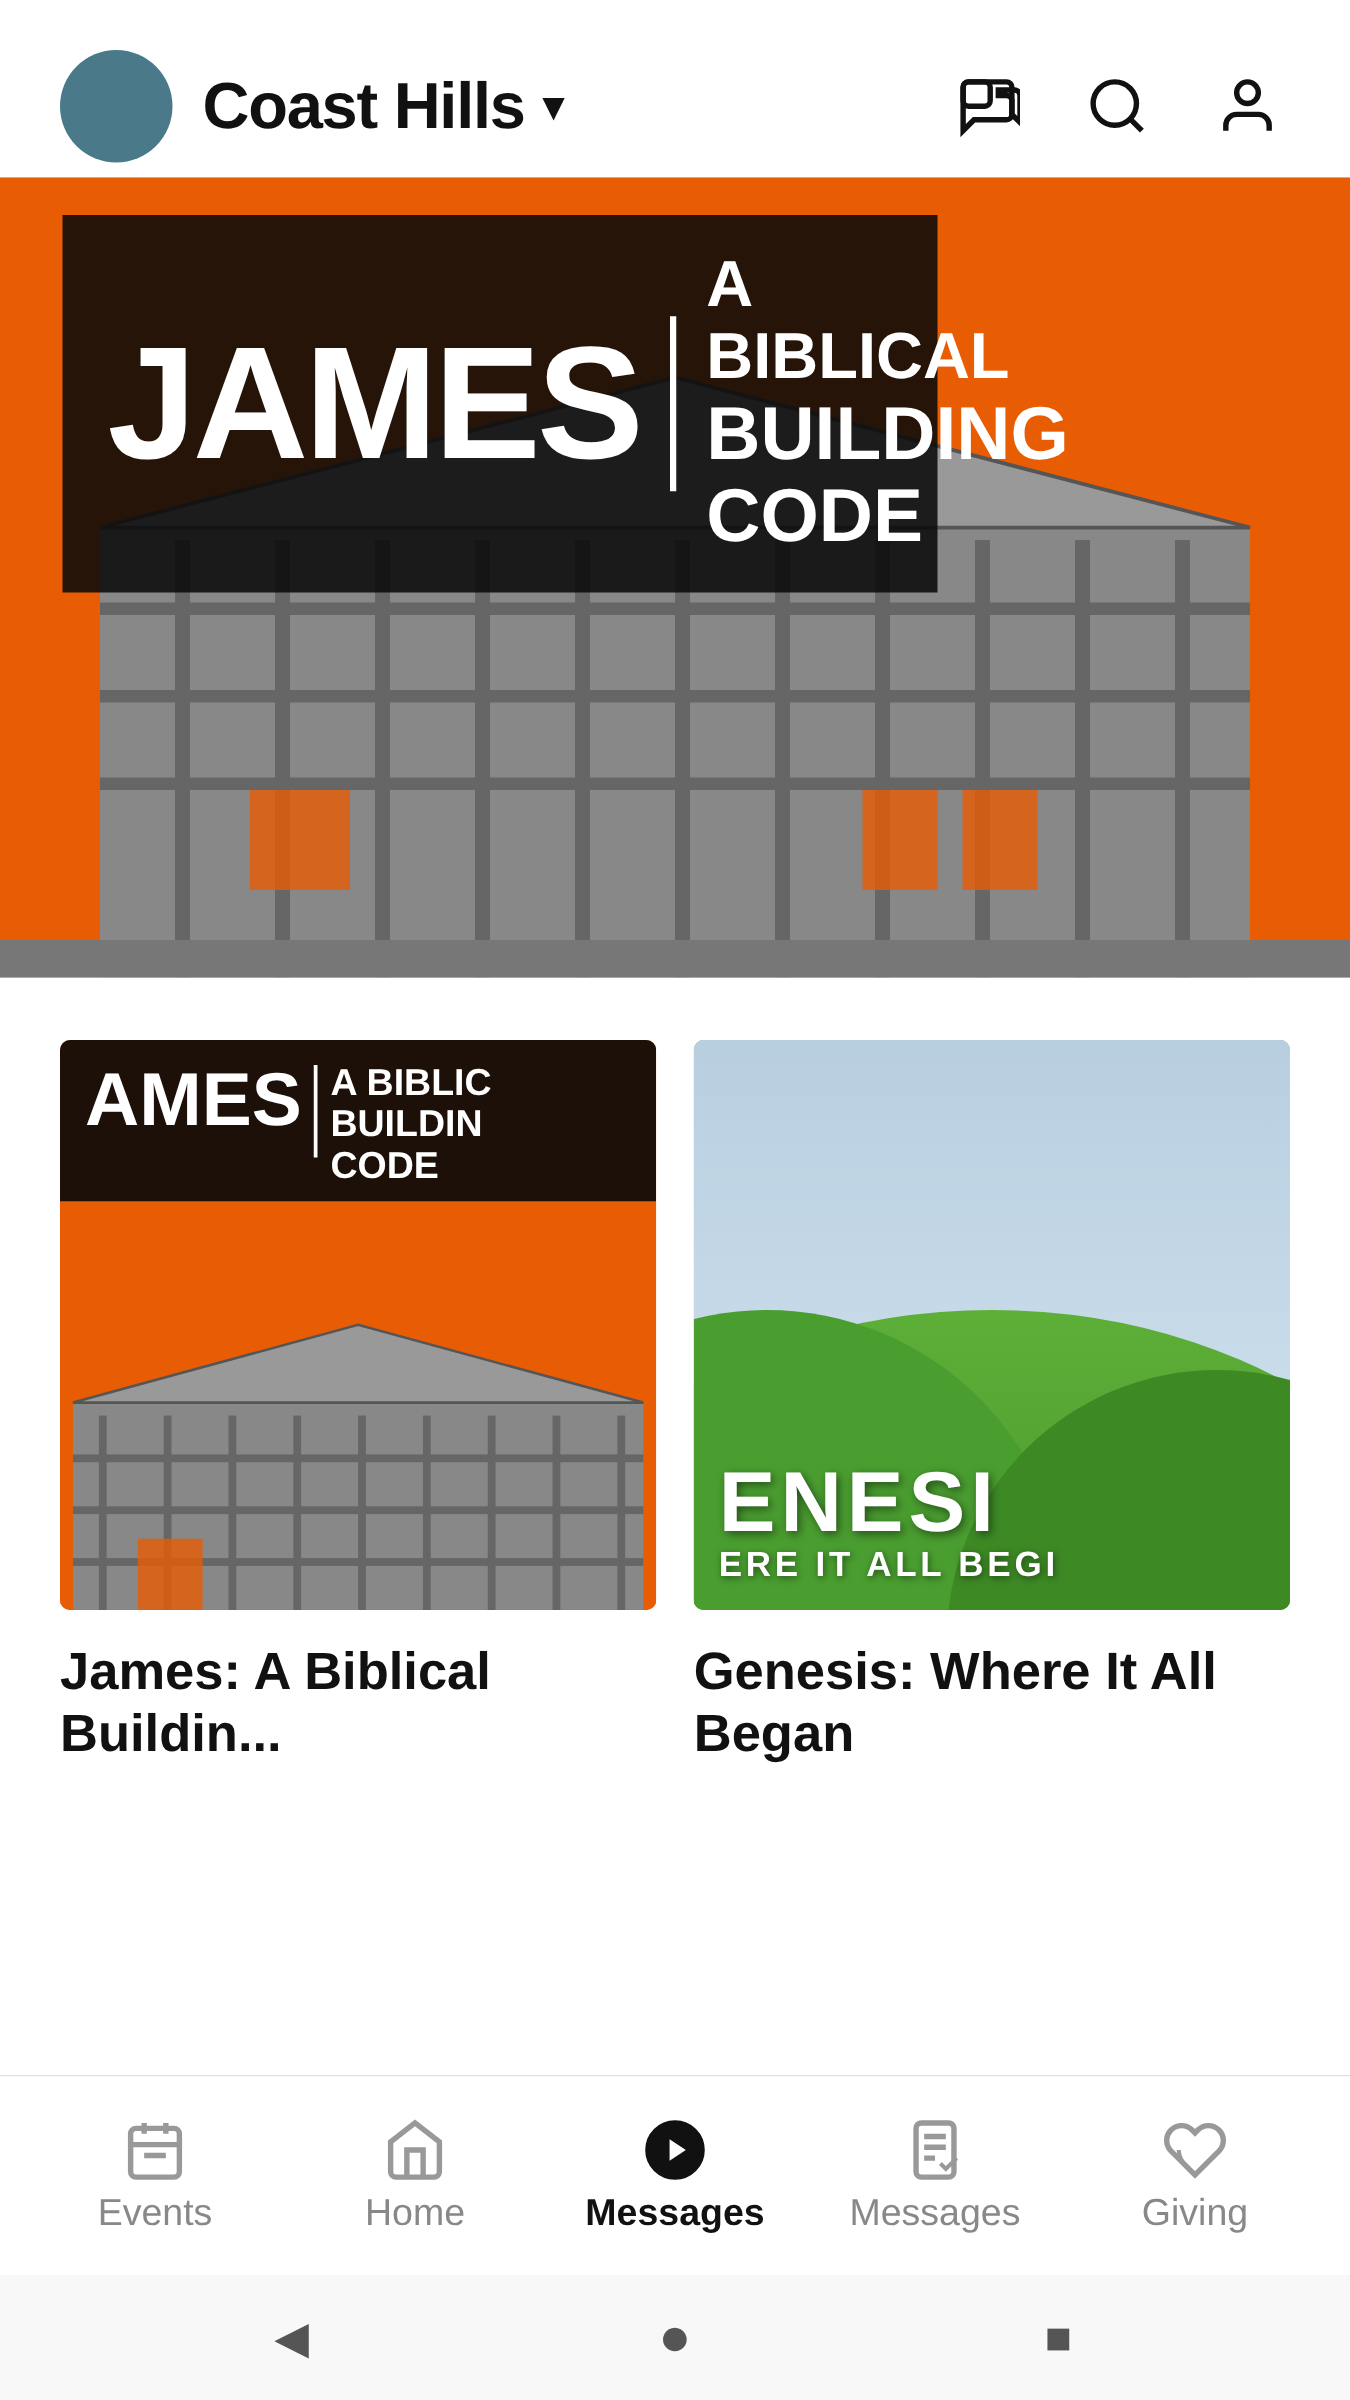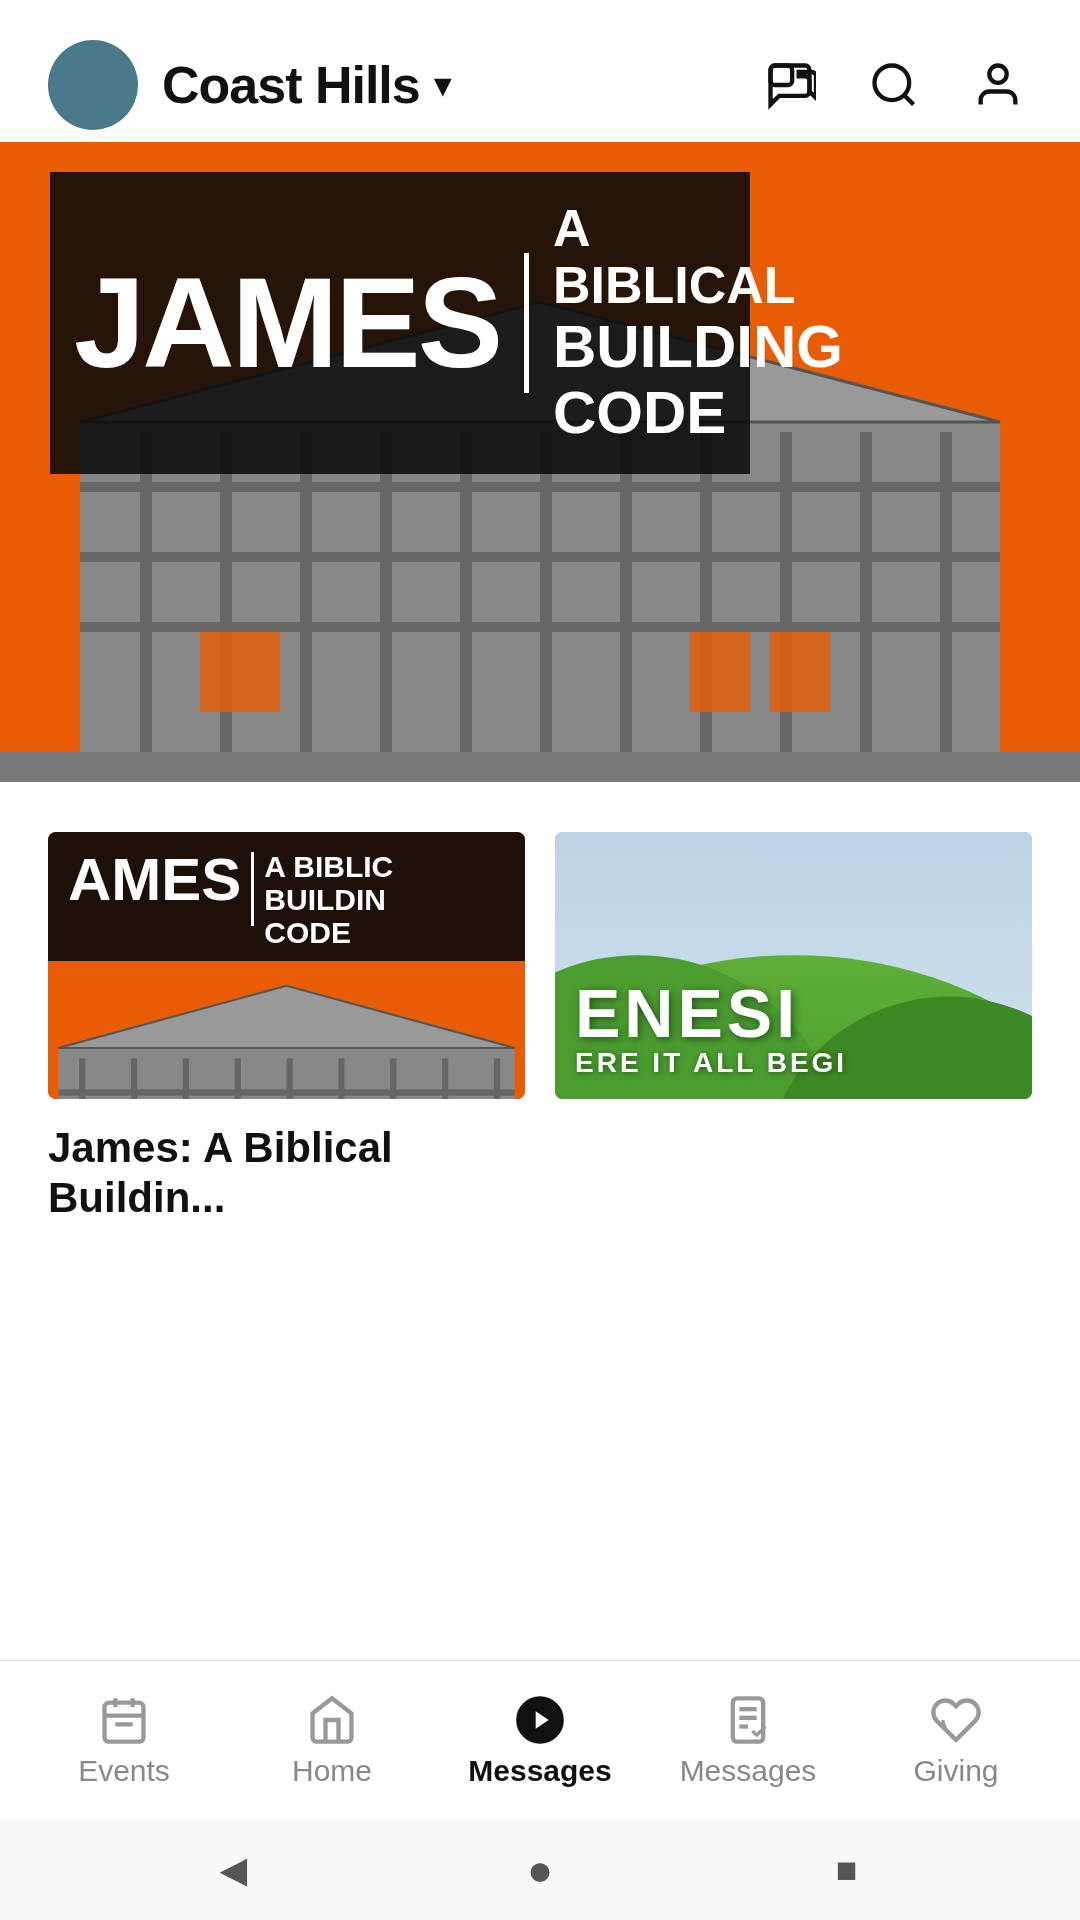--- a/index.html
+++ b/index.html
@@ -101,21 +101,21 @@
       padding: 50px 48px 40px 48px;
     }
 
     .series-card {
       flex: 1;
       cursor: pointer;
     }
 
     .series-thumb {
       width: 100%;
-      height: 267px;
+      height: 456px;
       overflow: hidden;
       border-radius: 8px;
       position: relative;
     }
 
     
     .thumb-james {
       background: #e85d04;
       width: 100%;
       height: 100%;
@@ -332,21 +332,21 @@
     <rect x="80" y="410" width="920" height="10" fill="#666"></rect>
     <rect x="80" y="480" width="920" height="10" fill="#666"></rect>
 
     <rect x="200" y="490" width="80" height="80" fill="#e85d04" opacity="0.8"></rect>
     <rect x="690" y="490" width="60" height="80" fill="#e85d04" opacity="0.8"></rect>
     <rect x="770" y="490" width="60" height="80" fill="#e85d04" opacity="0.8"></rect>
 
     <rect x="0" y="610" width="1080" height="30" fill="#777"></rect>
   </svg>
 
-  <div style="position:absolute; top:30px; left:50px; background:rgba(10,10,10,0.88); padding:28px 24px; max-width:700px;">
+  <div style="position:absolute; top:30px; left:50px; background:rgba(10,10,10,0.88); padding:28px 36px; max-width:700px;">
     <div style="display:flex; align-items:center;">
       <span style="font-size:128px; font-weight:900; color:#fff; letter-spacing:-3px; line-height:1;">JAMES</span>
       <div style="width:5px; height:140px; background:#fff; margin:0 24px; flex-shrink:0;"></div>
       <div style="display:flex; flex-direction:column;">
         <span style="font-size:52px; font-weight:900; color:#fff; line-height:1.1;">A BIBLICAL</span>
         <span style="font-size:60px; font-weight:900; color:#fff; line-height:1.1;">BUILDING</span>
         <span style="font-size:60px; font-weight:900; color:#fff; line-height:1.1;">CODE</span>
       </div>
     </div>
   </div>
@@ -418,20 +418,21 @@
           <ellipse cx="80" cy="380" rx="200" ry="200" fill="#4a9e30"></ellipse>
           <ellipse cx="380" cy="400" rx="180" ry="180" fill="#3d8a25"></ellipse>
         </svg>
 
         <div class="thumb-genesis-text">
           <div class="thumb-genesis-title">ENESI</div>
           <div class="thumb-genesis-sub">ERE IT ALL BEGI</div>
         </div>
       </div>
     </div>
+    <div class="series-title">Genesis: Where It All Began</div>
   </div>
 </div>
 
 <div class="bottom-nav">
 
   <div class="nav-item">
     <div class="nav-icon">
       <svg viewBox="0 0 24 24" stroke="#999" fill="none" stroke-width="2">
         <rect x="3" y="4" width="18" height="18" rx="2" ry="2"></rect>
         <line x1="16" y1="2" x2="16" y2="6"></line>

